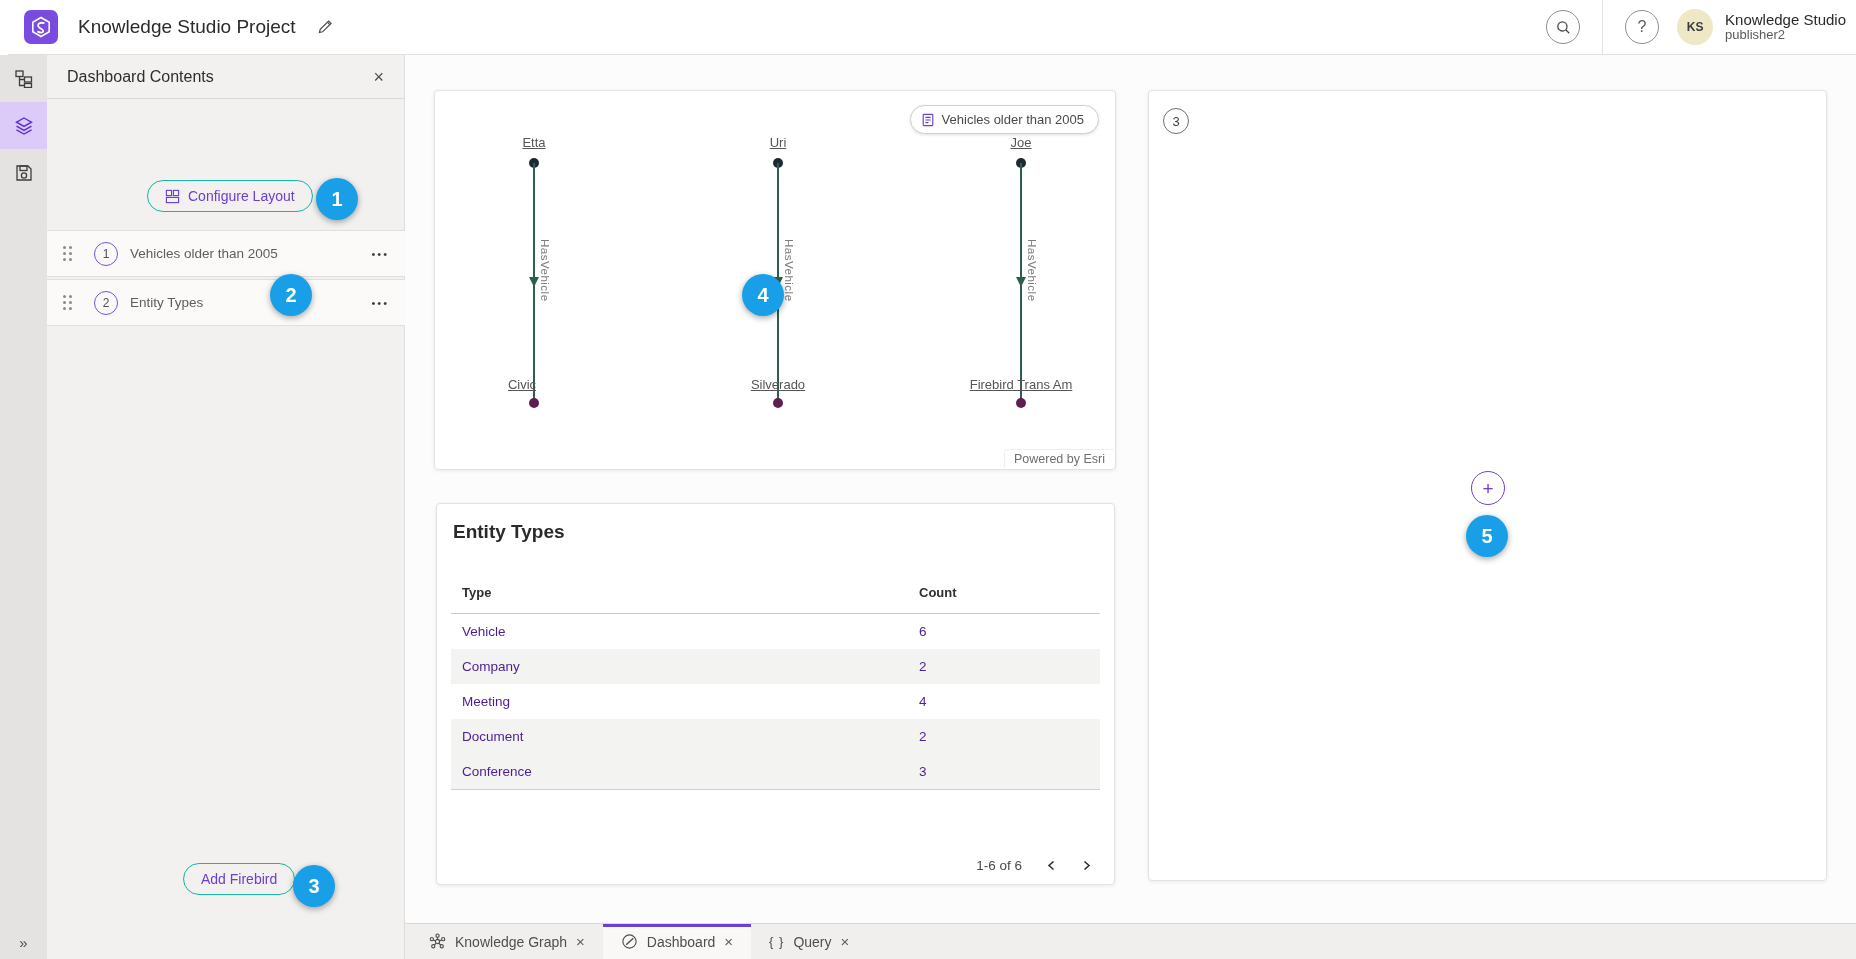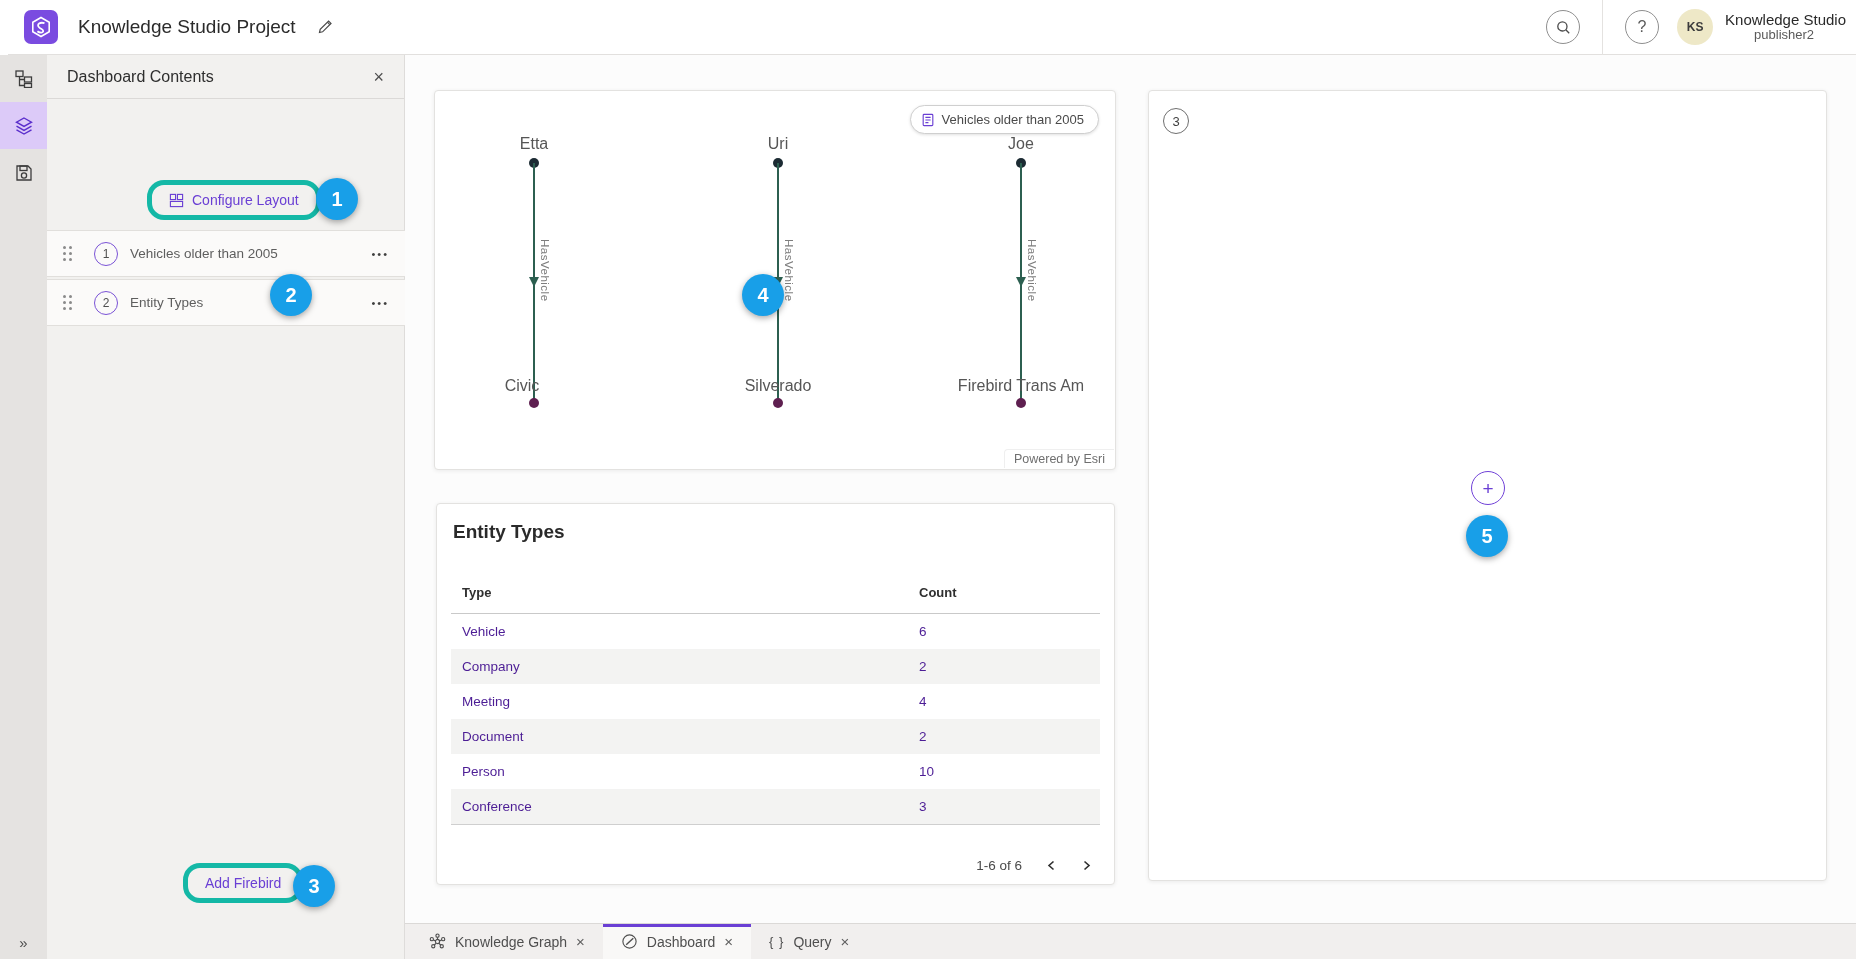--- a/index.html
+++ b/index.html
@@ -28,21 +28,21 @@
   }
   .icon-circle.help { font-size:16px; color:#5a5a5a; }
   .hdr-divider { width:1px; height:55px; background:#e4e2e0; margin:0 22px 0 22px; }
   .avatar {
     width:36px; height:36px; border-radius:50%; background:#eee8c7;
     display:flex; align-items:center; justify-content:center;
     font-size:12px; font-weight:bold; color:#3c3c3c; margin-right:12px; cursor:pointer;
   }
   .user-block { margin-right:18px; line-height:1.15; }
   .user-name { font-size:15px; color:#2a2a2a; }
-  .user-role { font-size:13px; color:#5a5a5a;margin-left:29px; }
+  .user-role { font-size:13px; color:#5a5a5a; }
   
   .rail {
     position:absolute; left:0; top:55px; width:47px; height:904px;
     background:#e5e3e1; z-index:5;
   }
   .rail-btn {
     width:47px; height:47px; display:flex; align-items:center; justify-content:center;
     color:#3c3c3c; cursor:pointer;
   }
   .rail-btn.active { background:#dccaf8; color:#5a2ecc; }
@@ -62,21 +62,21 @@
   .panel-title { font-size:16px; color:#2e2e2e; }
   .panel-close { margin-left:auto; font-size:18px; color:#4f4f4f; cursor:pointer; line-height:1; }
   .section-row { display:flex; align-items:center; gap:12px; padding:10px 18px 4px 18px; }
   .section-icon {
     width:26px; height:26px; border-radius:3px; background:#e4e2e0;
     display:flex; align-items:center; justify-content:center; color:#6a3fd4;
   }
   .section-label { font-size:15px; color:#2f2f2f; }
   .btn-outline {
     display:inline-flex; align-items:center; gap:8px;
-    border:5px solid #14b8a6; border-radius:17px; background:transparent;
+    border:1px solid #14b8a6; border-radius:17px; background:transparent;
     color:#6a3fd4; font-size:14px; font-family:"Liberation Sans",sans-serif;
     padding:7px 17px; cursor:pointer;
   }
   .configure-wrap { position:absolute; left:100px; top:125px; }
   .list-row {
     position:absolute; left:0; width:358px; height:47px;
     background:#fbfaf9; border-top:1px solid #e1dfdc; border-bottom:1px solid #e1dfdc;
     display:flex; align-items:center; padding:0 16px; cursor:pointer;
   }
   .row-1 { top:175px; } .row-2 { top:224px; }
@@ -115,21 +115,21 @@
   .chip {
     position:absolute; top:14px; right:16px; height:29px;
     display:flex; align-items:center; gap:7px; padding:0 14px 0 10px;
     border:1px solid #cfcfcf; border-radius:15px; background:#fff;
     box-shadow:0 1px 3px rgba(0,0,0,0.12); font-size:13px; color:#4a4a4a; cursor:pointer;
     z-index:3;
   }
   .chip svg { color:#6a3fd4; }
   .top-label, .bottom-label {
     position:absolute; transform:translateX(-50%);
-    font-size:16px; color:#565656; white-space:nowrap;
+    font-size:13px; color:#565656; white-space:nowrap;text-decoration:underline;
   }
   .top-label { top:44px; } .bottom-label { top:286px; }
   .dot { position:absolute; width:10px; height:10px; border-radius:50%; }
   .top-dot { top:67px; background:#1c2b33; }
   .bottom-dot { top:307px; background:#5e1f50; }
   .edge-line { position:absolute; top:72px; width:2px; height:240px; background:#2c5f50; }
   .edge-arrow {
     position:absolute; top:186px; width:0; height:0;
     border-left:5px solid transparent; border-right:5px solid transparent;
     border-top:10px solid #2c5f50;
@@ -357,24 +357,20 @@
           <div class="td">2</div>
         </div>
         <div class="trow">
           <div class="td">Meeting</div>
           <div class="td">4</div>
         </div>
         <div class="trow stripe">
           <div class="td">Document</div>
           <div class="td">2</div>
         </div>
-        <div class="trow">
-          <div class="td">Person</div>
-          <div class="td">10</div>
-        </div>
         <div class="trow stripe">
           <div class="td">Conference</div>
           <div class="td">3</div>
         </div>
       </div>
     </div>
     <div class="pager">
       <span class="pager-label">1-6 of 6</span>
       <button class="pager-btn">
         <svg width="11" height="11" viewBox="0 0 11 11" fill="none" stroke="currentColor" stroke-width="1.6">

